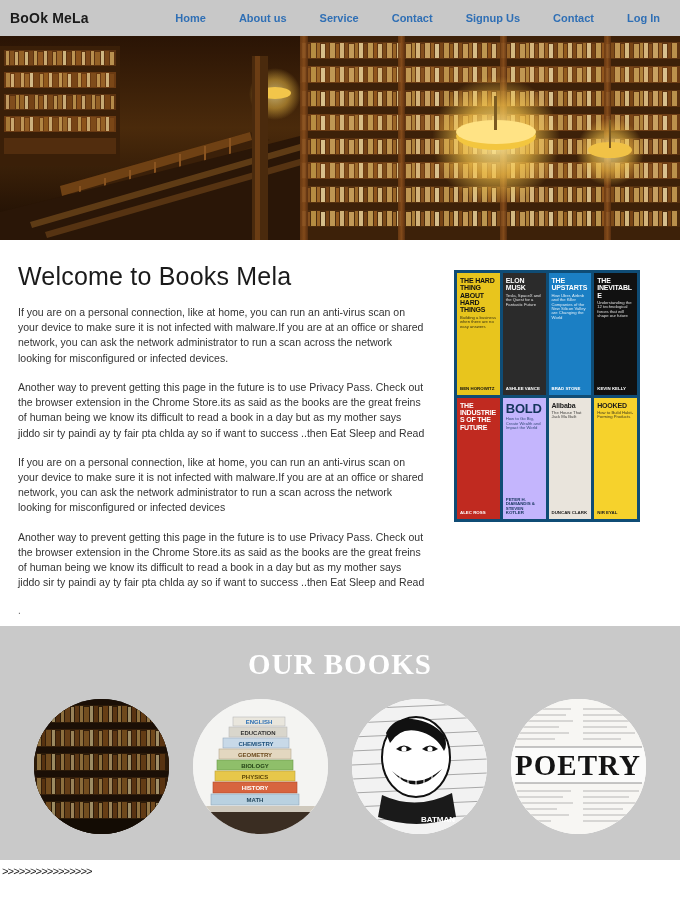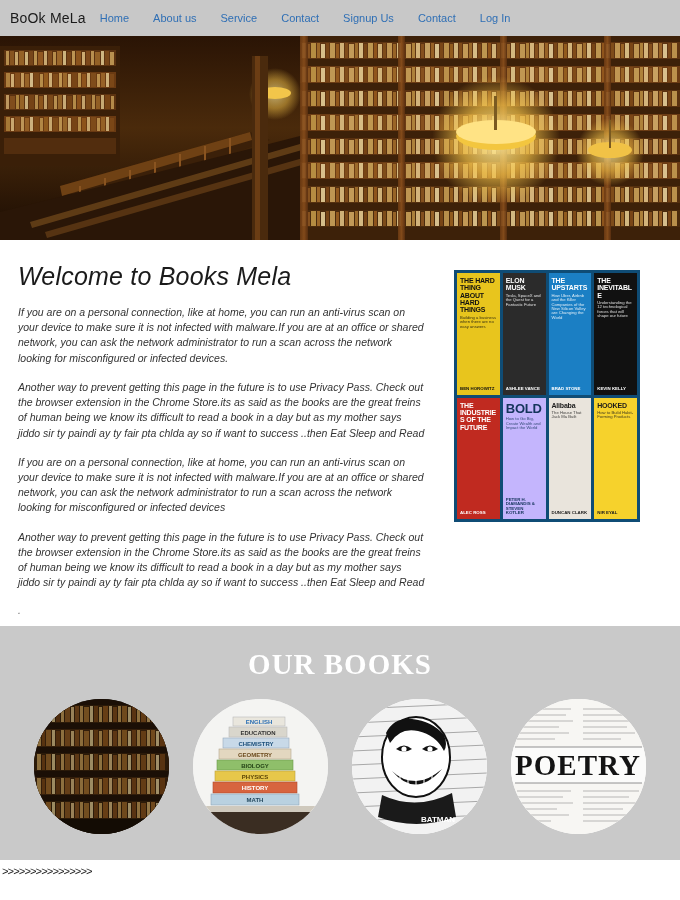--- a/index.html
+++ b/index.html
@@ -11,33 +11,34 @@
     overflow: hidden;
   }
   .page { width: 680px; height: 900px; position: relative; }
 
   
   .navbar {
     height: 36px;
     background: #c8c8c8;
     display: flex;
     align-items: center;
-    justify-content: flex-start;
+    justify-content: space-between;
     padding: 0 14px 0 10px;
+    font-weight: bold;
   }
   .brand {
     font-size: 14px;
     color: #1a1a1a;
     letter-spacing: .2px;
     white-space: nowrap;
   }
   .nav-links {
     display: flex;
     align-items: center;
-    gap: 24px;
+    gap: 33px;
     padding-right: 6px;
     margin-left: 14px;
   }
   .nav-link {
     font-size: 11px;
     color: #2f6fb5;
     text-decoration: none;
     white-space: nowrap;
     cursor: pointer;
   }
@@ -52,21 +53,21 @@
   }
   .hero-art { position: absolute; inset: 0; }
 
   
   .content {
     display: flex;
     padding: 22px 14px 10px 18px;
     gap: 16px;
     background: #fff;
   }
-  .col-left { width: 420px; font-style: italic; }
+  .col-left { width: 420px; }
   .col-right { width: 186px; padding-top: 8px; }
 
   h1.welcome {
     font-size: 25px;
     font-weight: 400;
     color: #1a1a1a;
     margin: 0 0 14px 0;
     letter-spacing: .2px;
   }
   p.para {

